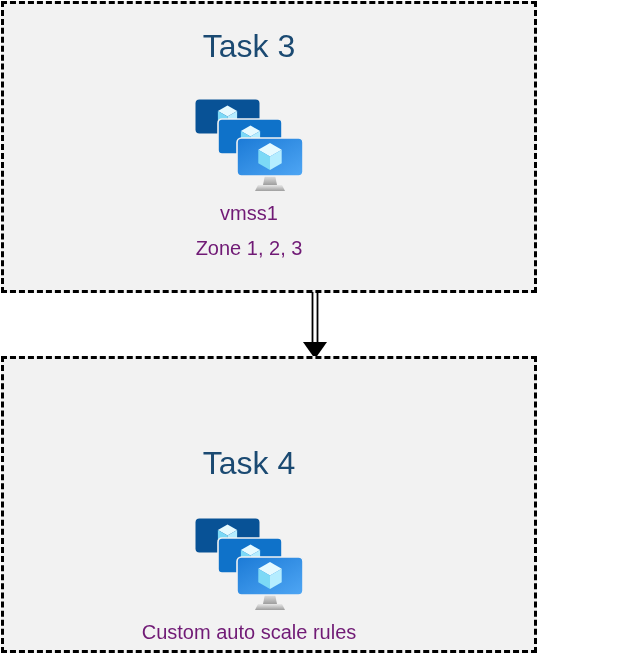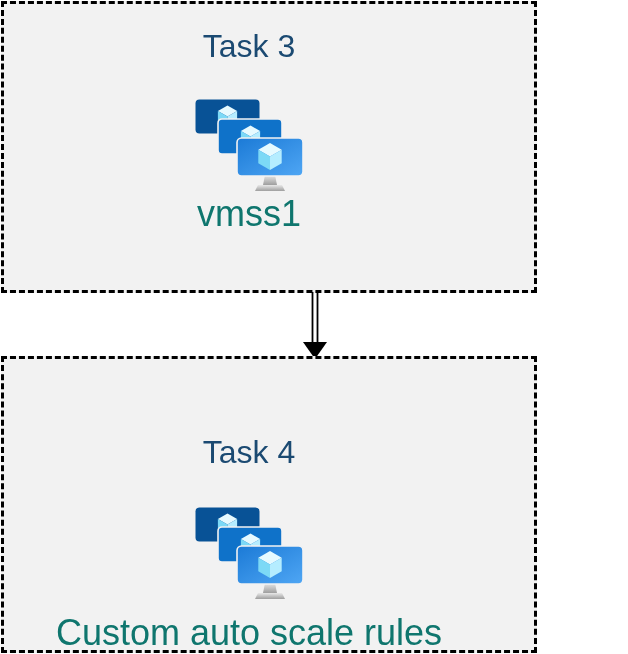--- a/index.html
+++ b/index.html
@@ -36,27 +36,27 @@
     white-space: nowrap;
   }
   .task-box-top    .task-title { margin-top: 23px; }
   .task-box-bottom .task-title { margin-top: 31px; }
 
   .vmss-icon { width: 108px; height: 92px; display: block; }
   .task-box-top    .vmss-icon { margin-top: 34px; }
   .task-box-bottom .vmss-icon { margin-top: 36px; }
 
   .task-label {
-    font-size: 36px;
+    font-size: 20px;
     line-height: 35px;
-    color: #0f766e;
+    color: #701a75;
     white-space: nowrap;
   }
   .label-first-top    { margin-top: 5px; }
-  .label-first-bottom { margin-top: 16px; }
+  .label-first-bottom { margin-top: 5px; }
 
   .connector {
     position: absolute;
     left: 302px;
     top: 292px;
     width: 26px;
     height: 68px;
   }
   .svg-defs { position: absolute; width: 0; height: 0; }
 </style>
@@ -98,20 +98,21 @@
         <polygon points="70,76 80,76 82,86 68,86" fill="url(#gradStand)"></polygon>
         <polygon points="63,86 87,86 90,92 60,92" fill="url(#gradStand)"></polygon>
         <rect x="42" y="39" width="66" height="38" rx="4.5" fill="url(#gradFront)" stroke="#F2F2F2" stroke-width="1.6"></rect>
         <polygon points="75,44 86.7,50.75 75,57.5 63.3,50.75" fill="#E6FAFF"></polygon>
         <polygon points="63.3,50.75 75,57.5 75,71 63.3,64.25" fill="#7CD9F6"></polygon>
         <polygon points="75,57.5 86.7,50.75 86.7,64.25 75,71" fill="#B5EDFF"></polygon>
       </g>
     </svg>
 
     <div class="task-label label-first-top">vmss1</div>
+    <div class="task-label">Zone 1, 2, 3</div>
   </div>
 
   <svg class="connector" viewBox="0 0 26 68">
     <line x1="10.5" y1="0" x2="10.5" y2="52" stroke="#000000" stroke-width="1.8"></line>
     <line x1="15.5" y1="0" x2="15.5" y2="52" stroke="#000000" stroke-width="1.8"></line>
     <polygon points="1,50 25,50 13,67" fill="#000000"></polygon>
   </svg>
 
   <div class="task-box task-box-bottom">
     <div class="task-title">Task 4</div>

